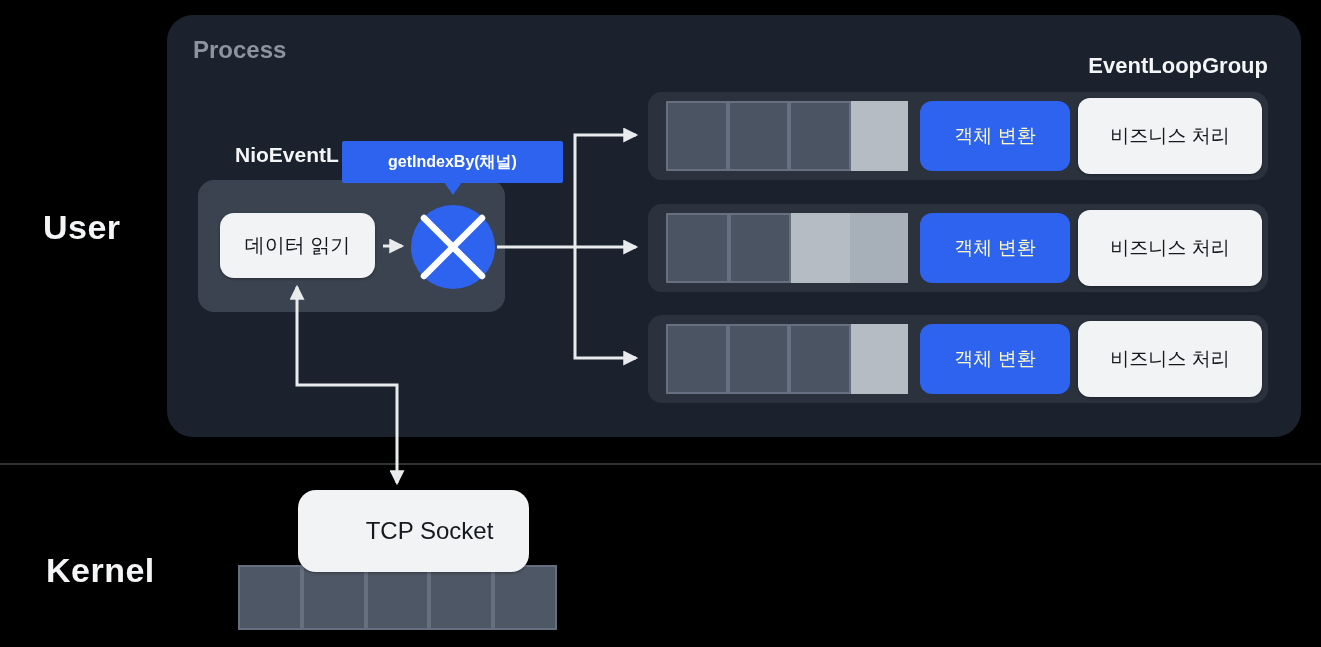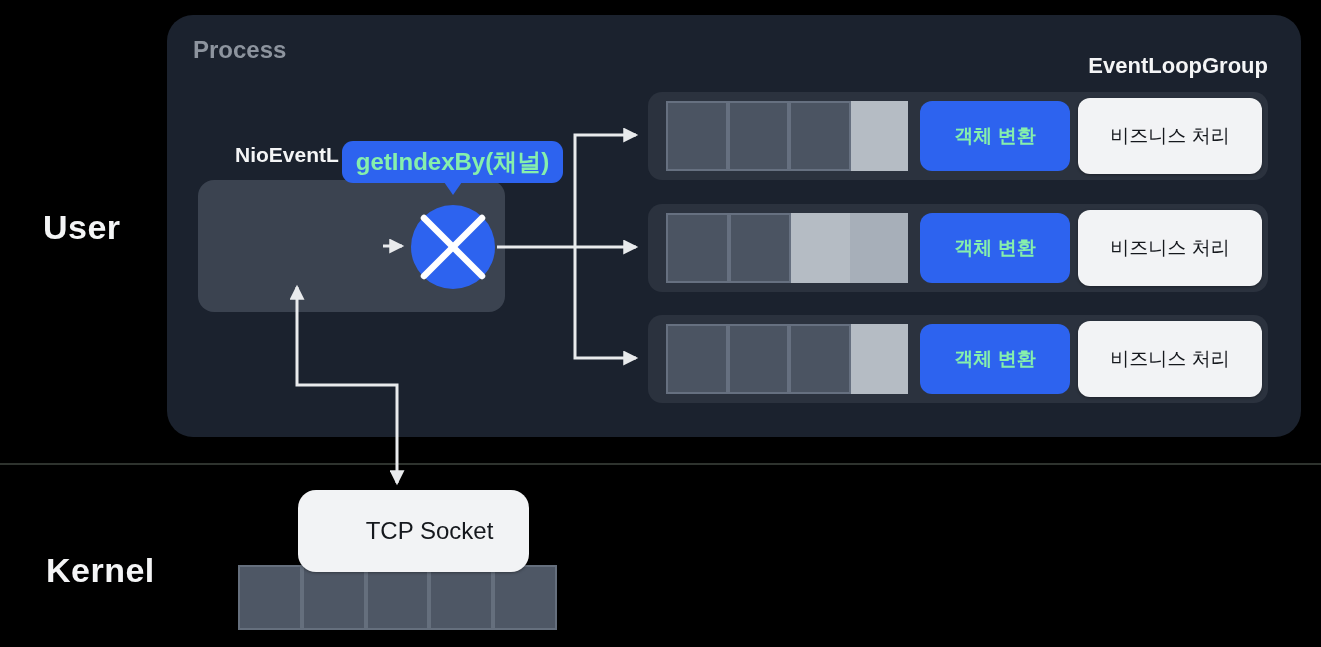--- a/index.html
+++ b/index.html
@@ -35,36 +35,36 @@
 
   .nio-label{left:235px;top:143px;color:var(--text_light);font-size:21px;font-weight:700;}
 
   .inner-box{left:198px;top:180px;width:307px;height:132px;background:var(--inner_box);border-radius:16px;}
 
   .white-node{background:var(--white_node);color:var(--text_dark);font-weight:400;
               display:flex;align-items:center;justify-content:center;border-radius:14px;
               box-shadow:0 1px 3px rgba(0,0,0,.35);}
   .read-node{left:220px;top:213px;width:155px;height:65px;font-size:20px;}
 
-  .tooltip{left:342px;top:141px;width:221px;height:42px;background:var(--blue);border-radius:11px;
-           display:flex;align-items:center;justify-content:center;color:#86efac;font-size:24px;
+  .tooltip{left:342px;top:141px;width:221px;height:42px;background:var(--blue);border-radius:2px;
+           display:flex;align-items:center;justify-content:center;color:#ffffff;font-size:16px;
            font-weight:700;z-index:7;}
   .tooltip-tail{left:444px;top:182px;width:0;height:0;border-left:9px solid transparent;
                 border-right:9px solid transparent;border-top:13px solid var(--blue);z-index:7;}
 
   .row{left:648px;width:620px;height:88px;background:var(--row);border-radius:14px;}
   .row1{top:92px;} .row2{top:204px;} .row3{top:315px;}
   .queue{left:18px;top:9px;width:242px;height:70px;display:flex;}
   .qcell{flex:1 1 0;box-sizing:border-box;}
   .qcell.dark{background:var(--cell_dark);border:2px solid var(--cell_border);}
   .qcell.light{background:var(--cell_light);}
   .qcell.light2{background:var(--cell_light2);}
   .blue-node{left:272px;top:9px;width:150px;height:70px;background:var(--blue);border-radius:12px;
-             display:flex;align-items:center;justify-content:center;color:#86efac;
-             font-size:19px;font-weight:700;}
+             display:flex;align-items:center;justify-content:center;color:#fef9c3;
+             font-size:19px;font-weight:400;}
   .biz-node{left:430px;top:6px;width:184px;height:76px;border-radius:12px;font-size:19px;}
 
   .overlay{left:0;top:0;width:1321px;height:647px;pointer-events:none;z-index:5;}
   .conn{stroke:var(--arrow);stroke-width:3;fill:none;}
   .xline{stroke:#fff;stroke-width:6.5;stroke-linecap:round;}
 
   .divider{left:0;top:463px;width:1321px;height:2px;background:var(--divider);}
 
   .tcp-node{left:298px;top:490px;width:199px;height:82px;font-size:24px;border-radius:18px;z-index:4;padding-left:32px;}
   .kbuffer{left:238px;top:565px;width:319px;height:65px;display:flex;z-index:2;}
@@ -80,20 +80,21 @@
   <div class="abs side-label" style="left:46px;top:551px;">Kernel</div>
 
   <div class="abs panel"></div>
   <div class="abs panel-title">Process</div>
 
   <div class="abs elg-title">EventLoopGroup</div>
 
   <div class="abs nio-label">NioEventL</div>
   <div class="abs inner-box"></div>
 
+  <div class="abs white-node read-node">데이터 읽기</div>
 
   <svg class="abs overlay" viewBox="0 0 1321 647" xmlns="http://www.w3.org/2000/svg">
     <defs>
       <marker id="ah" viewBox="0 0 10 10" refX="8.5" refY="5" markerWidth="6" markerHeight="5" orient="auto-start-reverse">
         <path d="M0 0 L10 5 L0 10 Z" fill="#e9ebed"></path>
       </marker>
     </defs>
 
     <path class="conn" d="M383 246 H402" marker-end="url(#ah)"></path>
 

